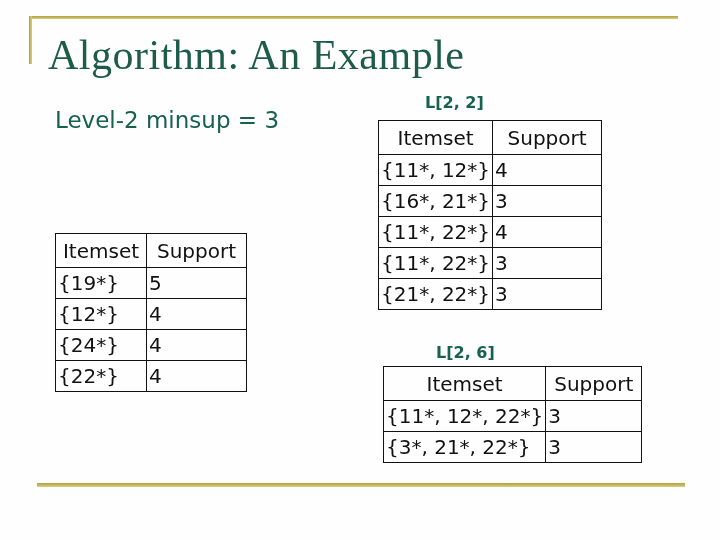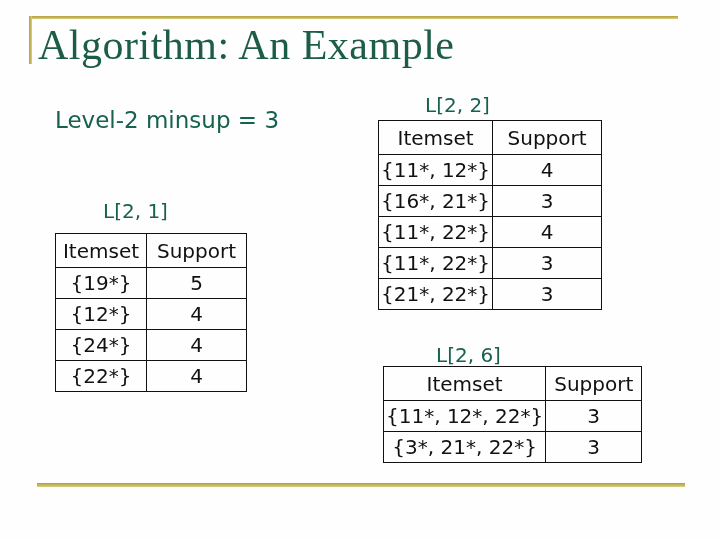--- a/index.html
+++ b/index.html
@@ -22,45 +22,45 @@
   .rule-left {
     position: absolute; left: 29px; top: 16px; width: 3px; height: 48px;
     background: linear-gradient(to right, var(--accent_gold, #b2a03c), var(--accent_gold_light, #d9cd80));
   }
   .rule-bottom {
     position: absolute; left: 37px; top: 483px; width: 648px; height: 4px;
     background: linear-gradient(to bottom, var(--accent_gold, #b2a03c), var(--accent_gold_light, #d9cd80));
   }
 
   .title {
-    position: absolute; left: 36px; top: 17px; margin: 2px;
+    position: absolute; left: 36px; top: 17px; margin: 12px;
     font-family: "Liberation Serif", "DejaVu Serif", serif;
     font-weight: normal; font-size: 42px; line-height: 1.25; letter-spacing: 0.5px;
     color: var(--title_green, #1c5c48);
     white-space: nowrap;
   }
 
   .subtitle {
     position: absolute; left: 55px; top: 107px;
     font-size: 23px; color: var(--text_green, #17614f);
     white-space: nowrap;
   }
 
   .tbl-label {
-    position: absolute; font-size: 20px; color: var(--text_green, #17614f);
+    position: absolute; font-size: 16px; color: var(--text_green, #17614f);
     white-space: nowrap;
+    font-weight: bold;
   }
   #lbl-l21 { left: 103px; top: 199px; }
   #lbl-l22 { left: 425px; top:  93px; }
   #lbl-l23 { left: 436px; top: 343px; }
 
   table.tbl {
     position: absolute; border-collapse: collapse; table-layout: fixed;
     font-size: 20px; color: var(--table_ink, #111);
-    text-align: center;
   }
   table.tbl th, table.tbl td {
     border: 1.5px solid var(--table_ink, #111);
     padding: 0 2px; font-weight: normal;
     overflow: hidden; white-space: nowrap;
   }
   table.tbl th { height: 34px; }
   table.tbl td { height: 31px; }
 
   #tbl-l21 { left:  55px; top: 233px; }
@@ -73,21 +73,20 @@
 <div class="slide">
 
   <div class="rule-top"></div>
   <div class="rule-left"></div>
   <div class="rule-bottom"></div>
 
   <h1 class="title">Algorithm: An Example</h1>
 
   <div class="subtitle">Level-2 minsup = 3</div>
 
-  <div class="tbl-label" id="lbl-l21">L[2, 1]</div>
   <table class="tbl" id="tbl-l21">
     <colgroup>
         <col style="width:91px">
         <col style="width:100px">
       </colgroup>
     <thead>
       <tr>
         <th>Itemset</th>
         <th>Support</th>
       </tr>

